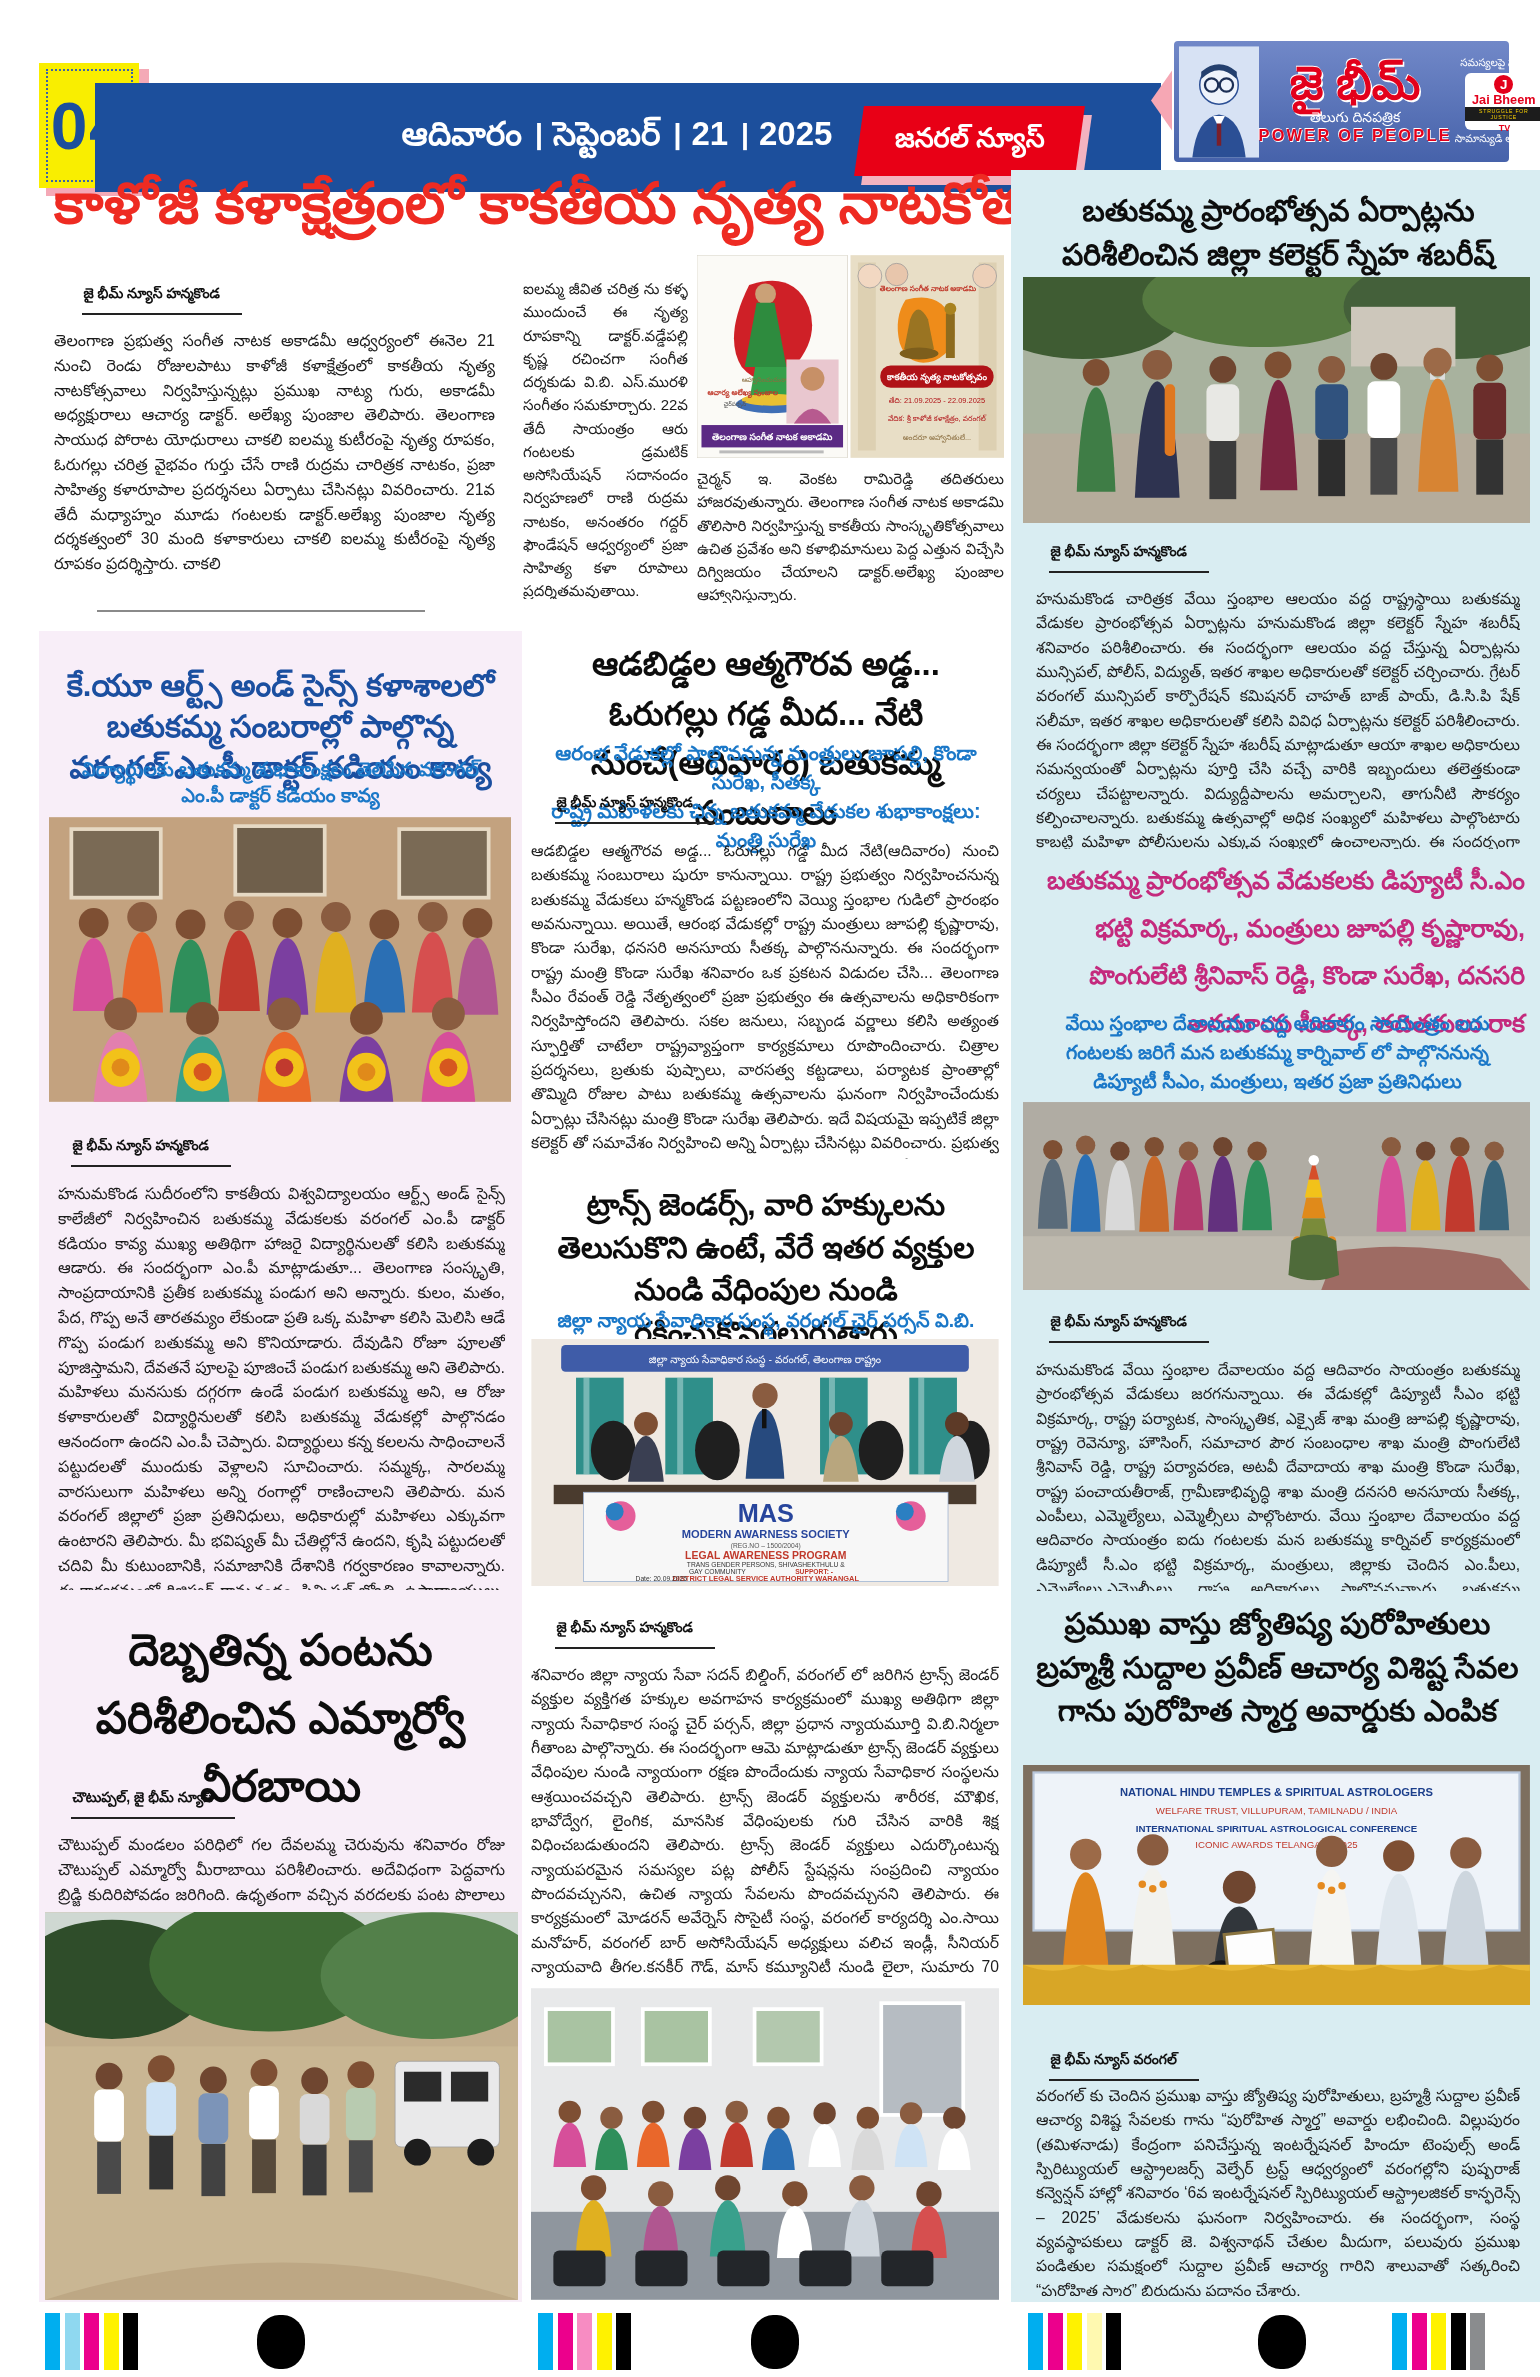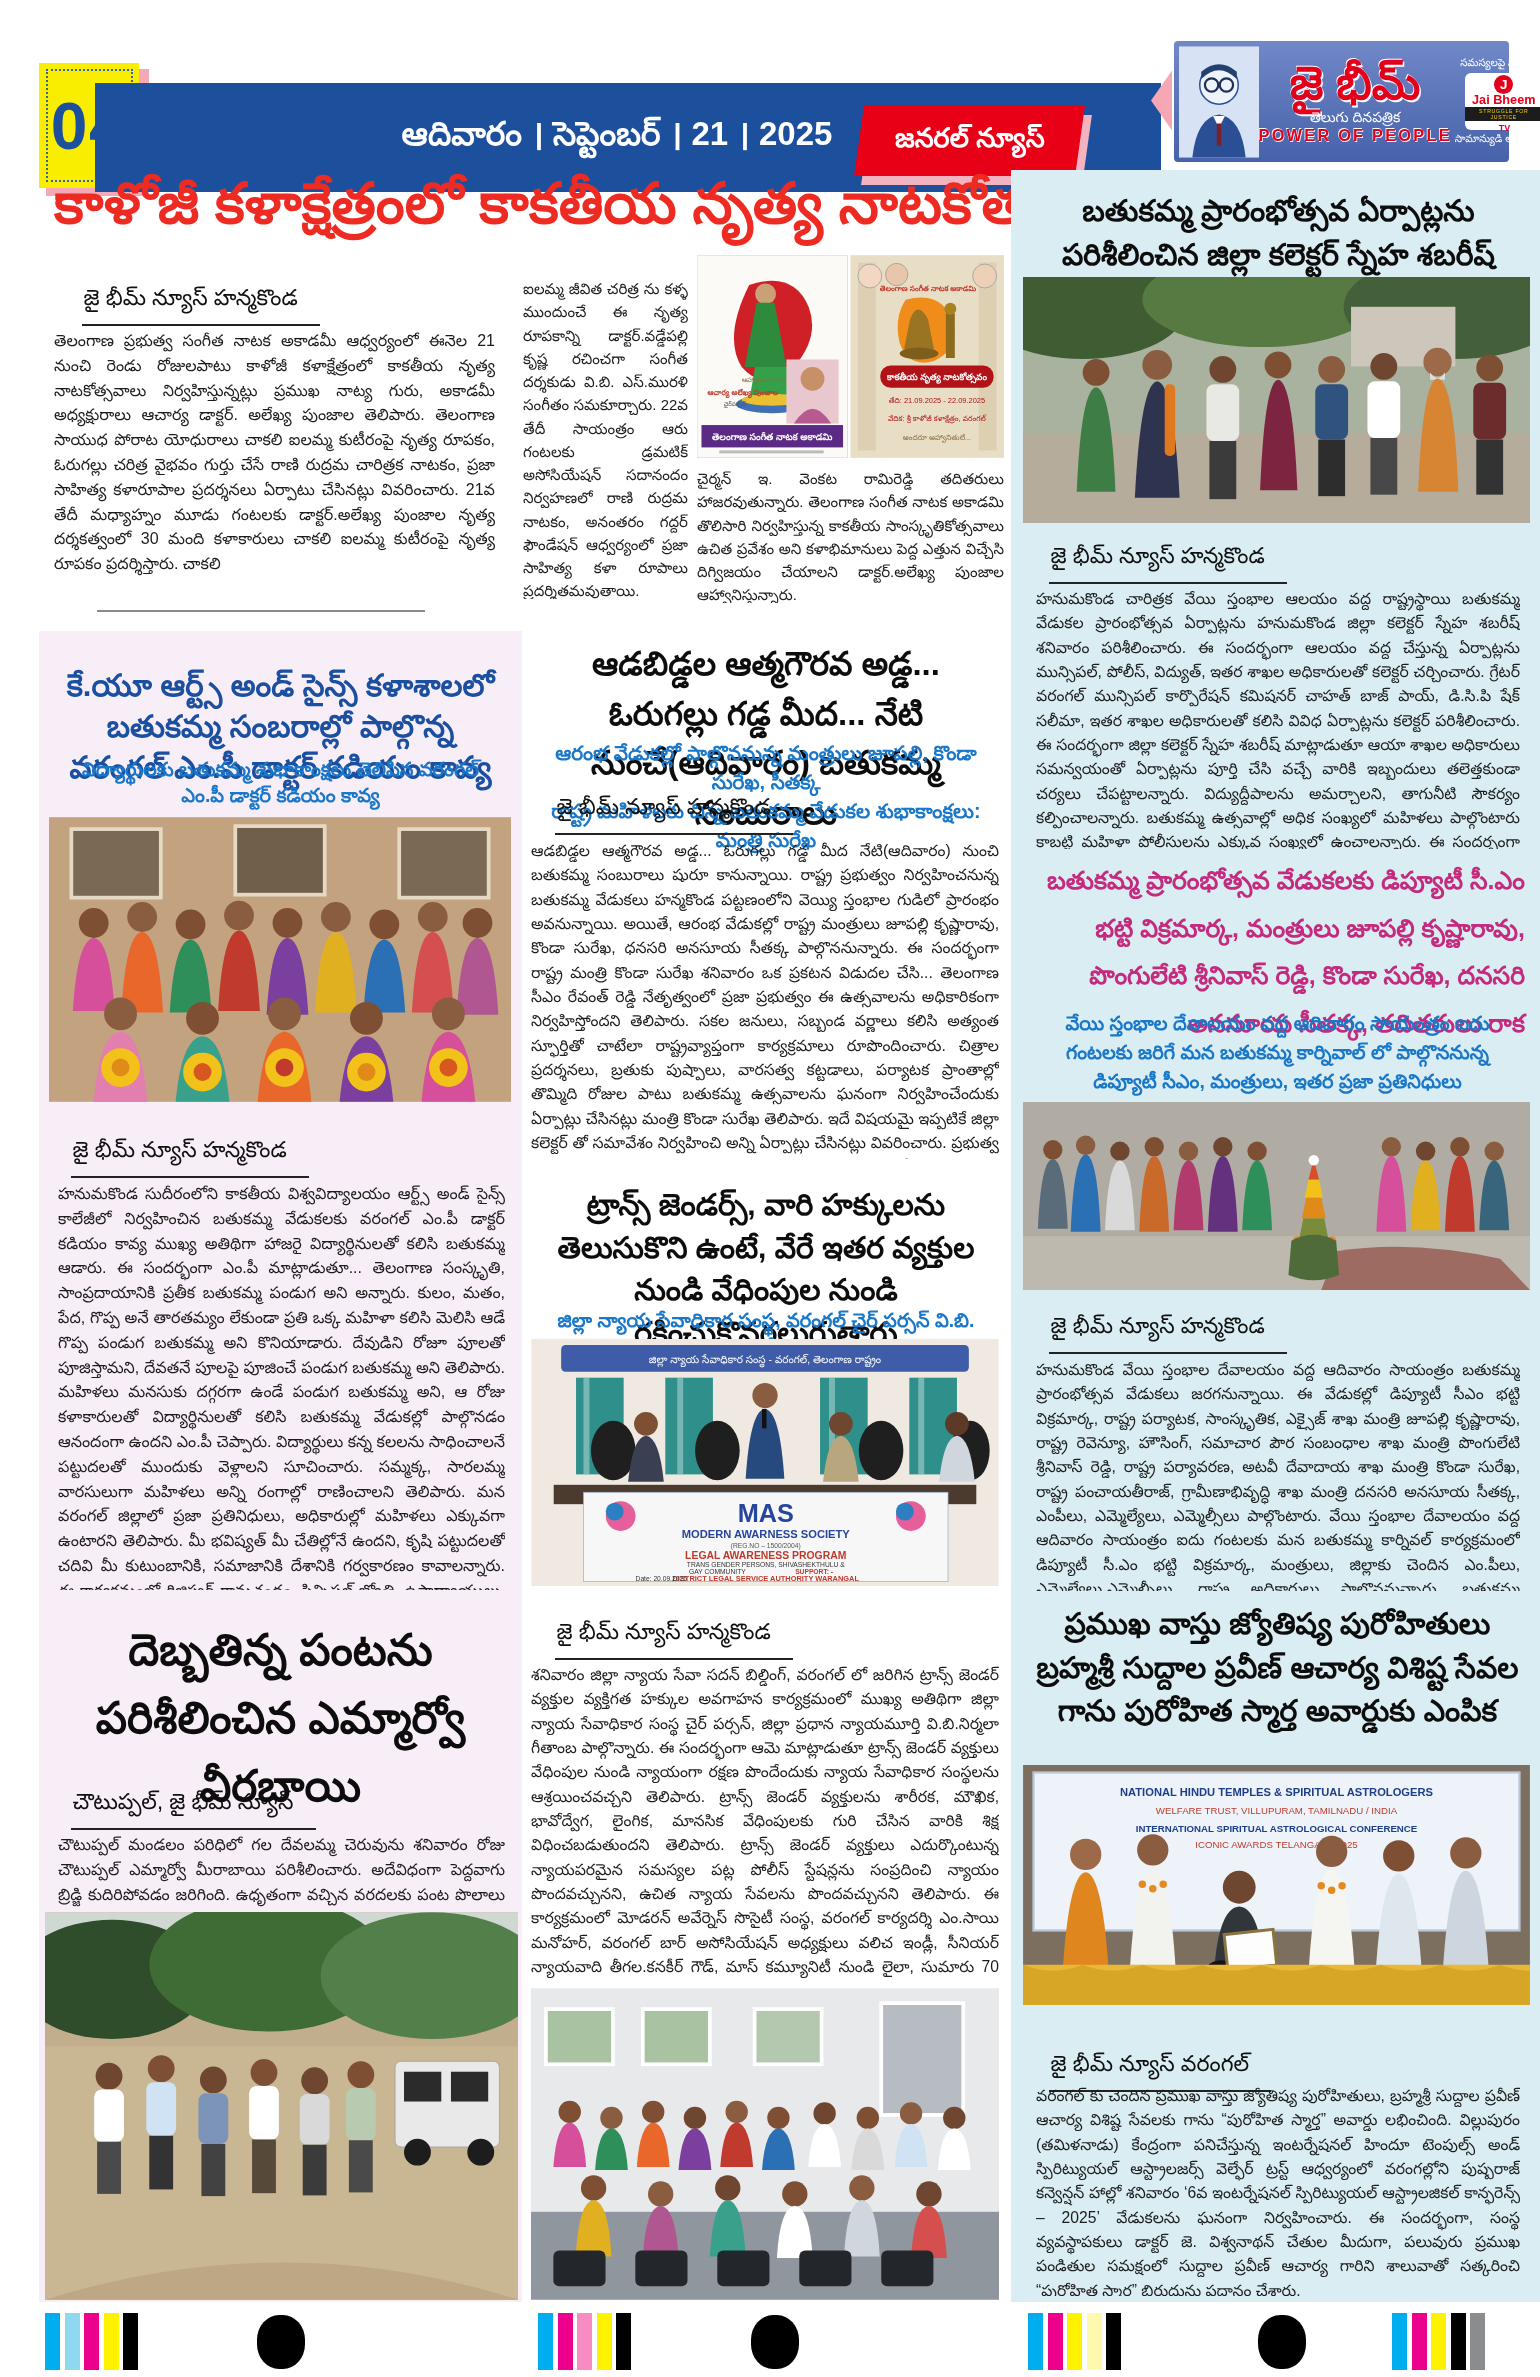--- a/index.html
+++ b/index.html
@@ -36,21 +36,21 @@
   .tvbox{width:78px;height:55px;background:#fff;border-radius:6px;margin:3.7px auto;padding-top:1.5px;}
   .tvbox .j{width:19.4px;height:19.4px;border-radius:50%;background:#e3001b;color:#fff;font-weight:800;font-size:13.4px;
          line-height:19.4px;margin:0 auto;}
   .tvbox .nm{color:#e3001b;font-weight:800;font-size:12.7px;line-height:1;}
   .tvbox .strip{background:#1c1c1c;color:#ffd400;font-size:5.2px;letter-spacing:0.7px;display:inline-block;padding:0.7px 2.2px;}
   .tvbox .tv{color:#e3001b;font-weight:800;font-size:9px;display:inline-block;margin-left:1.5px;}
 
   
   .lead-head{left:54px;top:165px;width:961px;color:#ee2b22;font-weight:800;font-size:57px;line-height:1.35;
          white-space:nowrap;}
-  .byline{font-weight:400;font-size:22px;color:#101010;border-bottom:2.2px solid #222;padding:0 22.4px 7.5px 1.5px;display:inline-block;}
+  .byline{font-weight:700;font-size:14px;color:#101010;border-bottom:2.2px solid #222;padding:0 22.4px 7.5px 1.5px;display:inline-block;}
   .body-txt{font-size:16px;line-height:1.55;text-align:justify;color:#1c1c1c;}
   .divider{background:#8a8a8a;height:2.2px;}
 
   .l-box{left:39px;top:631px;width:483px;height:1671px;background:#f8eef8;}
   .l-head{left:63px;top:666px;width:435px;text-align:center;color:#1b4fa0;font-weight:800;font-size:31px;line-height:1.32;}
   .l-sub{left:63px;top:756px;width:435px;text-align:center;color:#1b78c8;font-weight:700;font-size:19.4px;line-height:1.35;}
   .head-black{text-align:center;color:#0d0d0d;font-weight:800;}
 
   .m-head1{left:533px;top:639px;width:466px;font-size:33px;line-height:1.5;}
   .m-sub1{left:533px;top:739px;width:466px;text-align:center;color:#1b78c8;font-weight:700;font-size:20px;line-height:1.45;}

